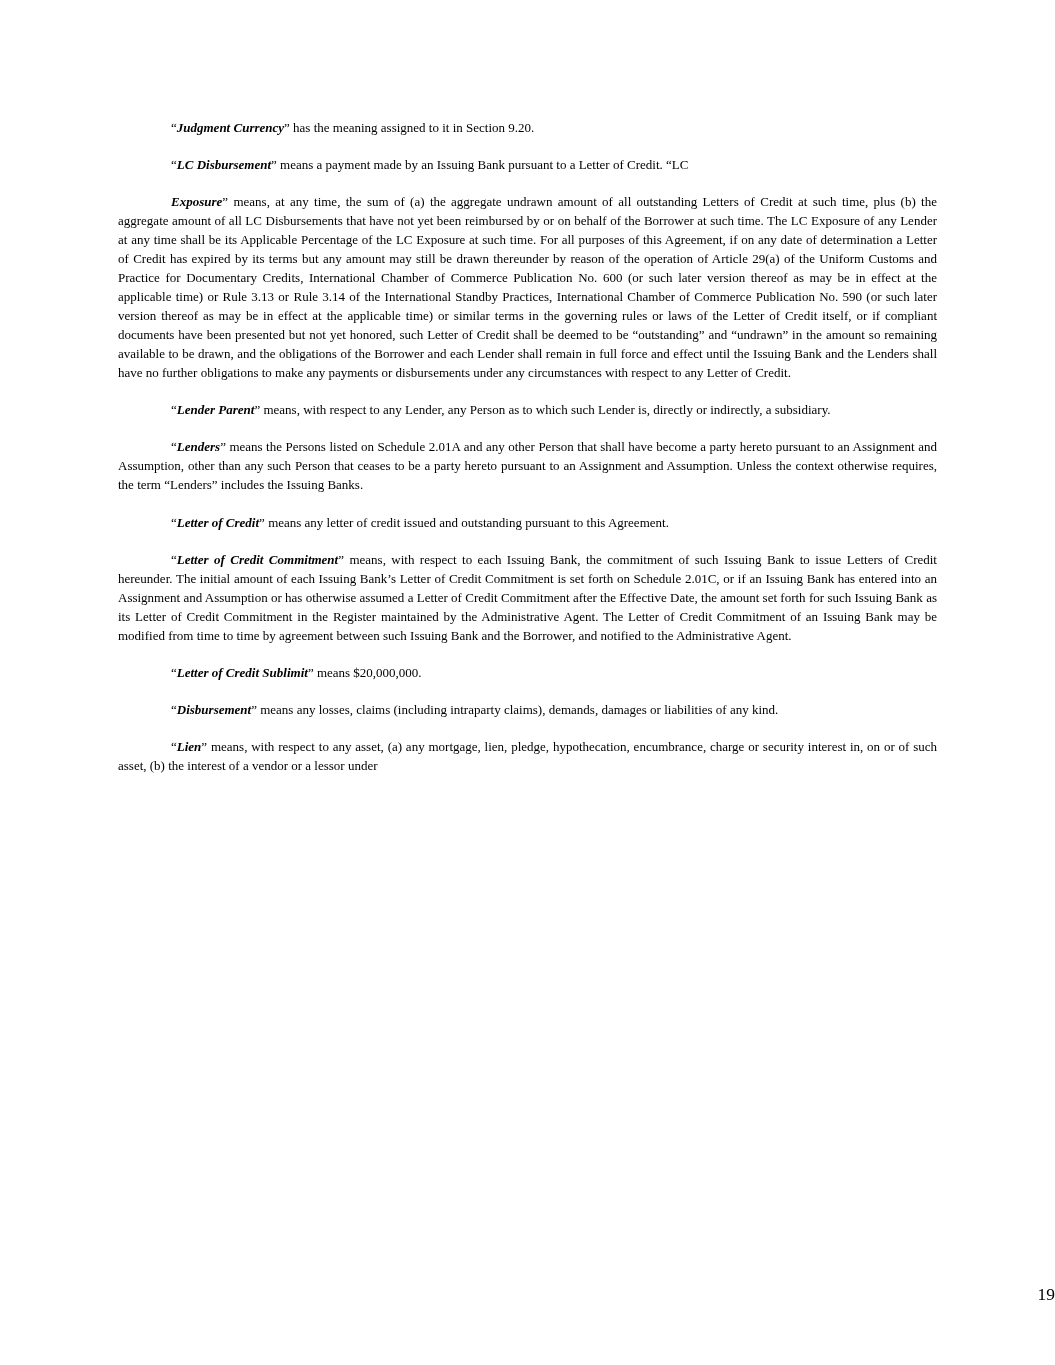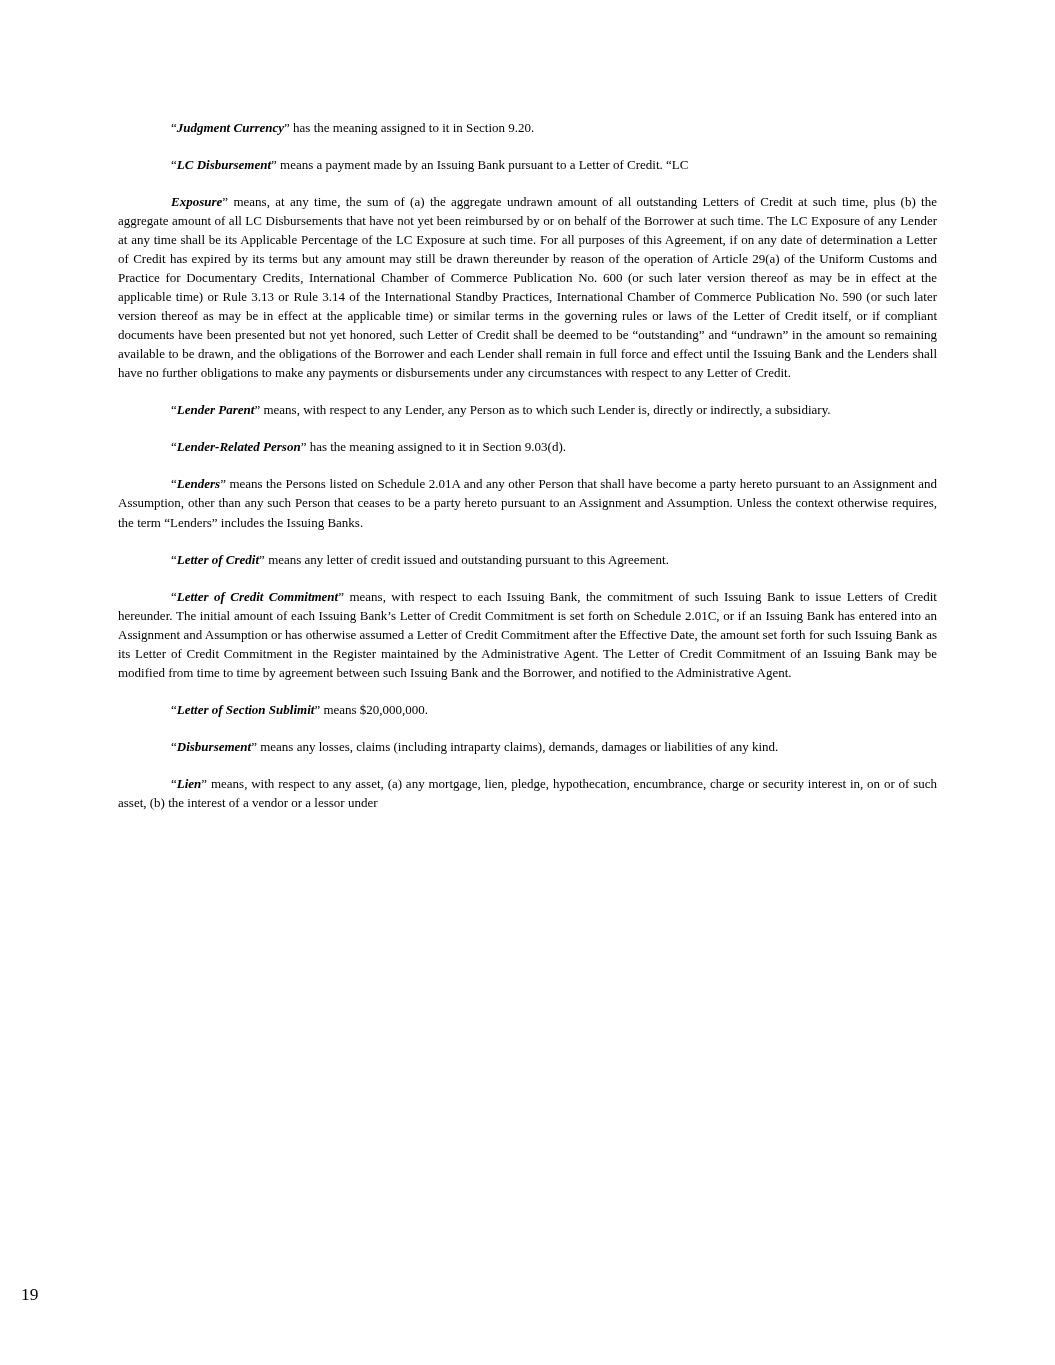--- a/index.html
+++ b/index.html
@@ -33,21 +33,21 @@
   }
   .term {
     font-weight: bold;
     font-style: italic;
   }
   .page-number {
     position: absolute;
     left: 0;
     right: 0;
     bottom: 60px;
-    text-align: left;
+    text-align: right;
     font-size: 17.4px;
     font-family: "Liberation Serif", serif;
     margin-left: 21px;
   }
   
   p.cont {
     text-indent: 53px;
   }
 </style>
 </head>
@@ -66,39 +66,36 @@
 
     <p class="para cont">
       <span class="term">Exposure</span><span>”</span><span> means, at any time, the sum of (a) the aggregate undrawn amount of all outstanding Letters of Credit at such time, plus (b) the aggregate amount of all LC Disbursements that have not yet been reimbursed by or on behalf of the Borrower at such time. The LC Exposure of any Lender at any time shall be its Applicable Percentage of the LC Exposure at such time. For all purposes of this Agreement, if on any date of determination a Letter of Credit has expired by its terms but any amount may still be drawn thereunder by reason of the operation of Article 29(a) of the Uniform Customs and Practice for Documentary Credits, International Chamber of Commerce Publication No. 600 (or such later version thereof as may be in effect at the applicable time) or Rule 3.13 or Rule 3.14 of the International Standby Practices, International Chamber of Commerce Publication No. 590 (or such later version thereof as may be in effect at the applicable time) or similar terms in the governing rules or laws of the Letter of Credit itself, or if compliant documents have been presented but not yet honored, such Letter of Credit shall be deemed to be “outstanding” and “undrawn” in the amount so remaining available to be drawn, and the obligations of the Borrower and each Lender shall remain in full force and effect until the Issuing Bank and the Lenders shall have no further obligations to make any payments or disbursements under any circumstances with respect to any Letter of Credit.</span>
     </p>
 
     <p class="para">
       <span>“</span><span class="term">Lender Parent</span><span>”</span><span> means, with respect to any Lender, any Person as to which such Lender is, directly or indirectly, a subsidiary.</span>
     </p>
 
 
-    <p class="para">
-      <span>“</span><span class="term">Lender-Related Person</span><span>”</span><span> has the meaning assigned to it in Section 9.03(d).</span>
-    </p>
 
     <p class="para">
       <span>“</span><span class="term">Lenders</span><span>”</span><span> means the Persons listed on Schedule 2.01A and any other Person that shall have become a party hereto pursuant to an Assignment and Assumption, other than any such Person that ceases to be a party hereto pursuant to an Assignment and Assumption. Unless the context otherwise requires, the term “Lenders” includes the Issuing Banks.</span>
     </p>
 
     <p class="para">
       <span>“</span><span class="term">Letter of Credit</span><span>”</span><span> means any letter of credit issued and outstanding pursuant to this Agreement.</span>
     </p>
 
 
     <p class="para">
       <span>“</span><span class="term">Letter of Credit Commitment</span><span>”</span><span> means, with respect to each Issuing Bank, the commitment of such Issuing Bank to issue Letters of Credit hereunder. The initial amount of each Issuing Bank’s Letter of Credit Commitment is set forth on Schedule 2.01C, or if an Issuing Bank has entered into an Assignment and Assumption or has otherwise assumed a Letter of Credit Commitment after the Effective Date, the amount set forth for such Issuing Bank as its Letter of Credit Commitment in the Register maintained by the Administrative Agent. The Letter of Credit Commitment of an Issuing Bank may be modified from time to time by agreement between such Issuing Bank and the Borrower, and notified to the Administrative Agent.</span>
     </p>
 
     <p class="para">
-      <span>“</span><span class="term">Letter of Section Sublimit</span><span>”</span><span> means $20,000,000.</span>
+      <span>“</span><span class="term">Letter of Credit Sublimit</span><span>”</span><span> means $20,000,000.</span>
     </p>
 
     <p class="para">
       <span>“</span><span class="term">Disbursement</span><span>”</span><span> means any losses, claims (including intraparty claims), demands, damages or liabilities of any kind.</span>
     </p>
 
     <p class="para">
       <span>“</span><span class="term">Lien</span><span>”</span><span> means, with respect to any asset, (a) any mortgage, lien, pledge, hypothecation, encumbrance, charge or security interest in, on or of such asset, (b) the interest of a vendor or a lessor under</span>
     </p>
 

